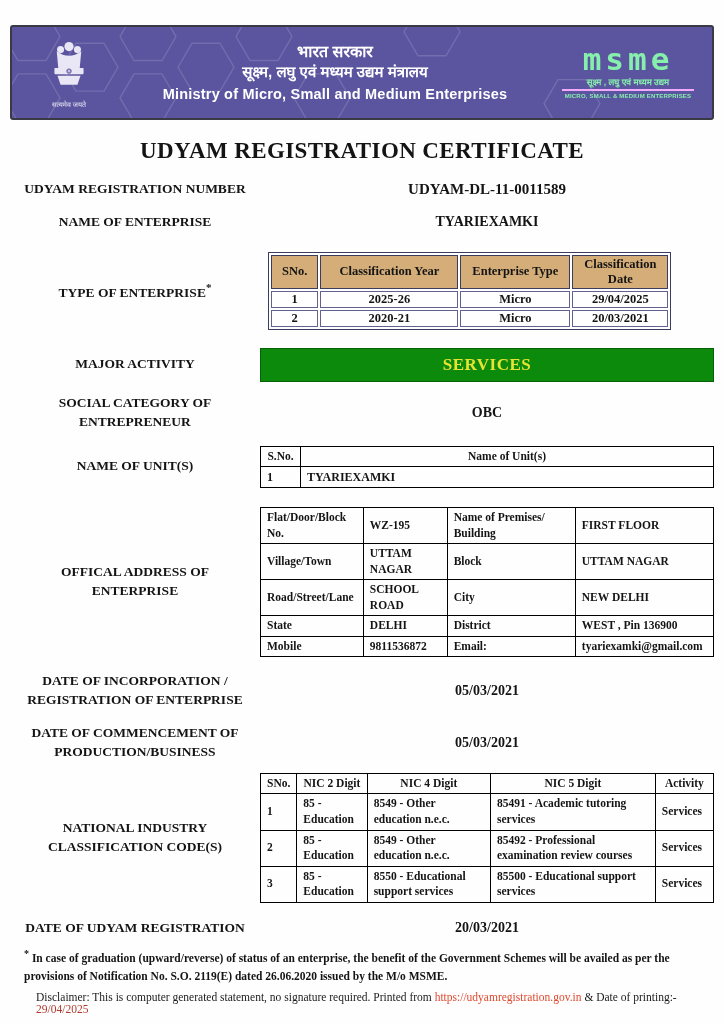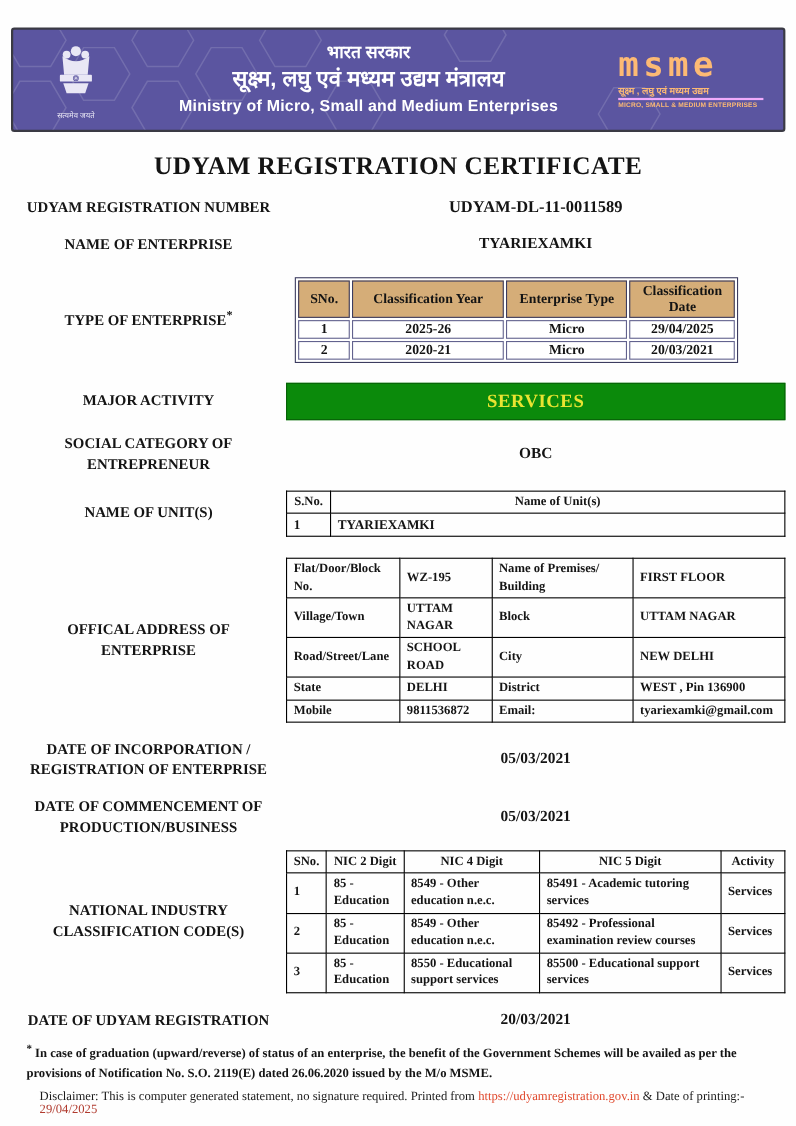--- a/index.html
+++ b/index.html
@@ -15,23 +15,23 @@
     height:95px; background:#5b55a0; border:2px solid #3a3a44; border-radius:3px;
     display:flex; align-items:center; padding:0 18px; position:relative; overflow:hidden;
   }
   .hex-bg { position:absolute; inset:0; width:100%; height:100%; }
   .emblem-wrap { width:78px; display:flex; flex-direction:column; align-items:center; z-index:1; }
   .emblem-caption { color:#e9e7f5; font-size:7px; margin-top:1px; font-family:"Liberation Sans", sans-serif; }
   .header-center { flex:1; text-align:center; color:#ffffff; z-index:1;
     font-family:"Liberation Sans", sans-serif; line-height:1.25; }
   .h-line1 { font-size:16px; font-weight:bold; }
   .h-line2 { font-size:15px; font-weight:bold; margin-top:1px; }
-  .h-line3 { font-size:20px; font-weight:bold; margin-top:1px; }
+  .h-line3 { font-size:15px; font-weight:bold; margin-top:1px; }
   .h-line4 { font-size:14.5px; font-weight:bold; margin-top:3px; letter-spacing:.2px; }
-  .msme-logo { width:132px; text-align:left; color:#fdba74; z-index:1;
+  .msme-logo { width:132px; text-align:center; color:#86efac; z-index:1;
     font-family:"Liberation Sans", sans-serif; }
   .msme-word { font-size:31px; font-weight:bold; letter-spacing:4px; line-height:.85;
     font-family:"DejaVu Sans Mono", monospace; }
   .msme-hindi { font-size:8.5px; font-weight:bold; margin-top:3px; padding-bottom:2px;
     border-bottom:2px solid #f0abfc; }
   .msme-eng { font-size:6px; font-weight:bold; margin-top:2px; letter-spacing:.2px; }
 
   
   .cert-title { text-align:center; font-size:23px; font-weight:bold; margin:18px 0 0;
     letter-spacing:.4px; }

